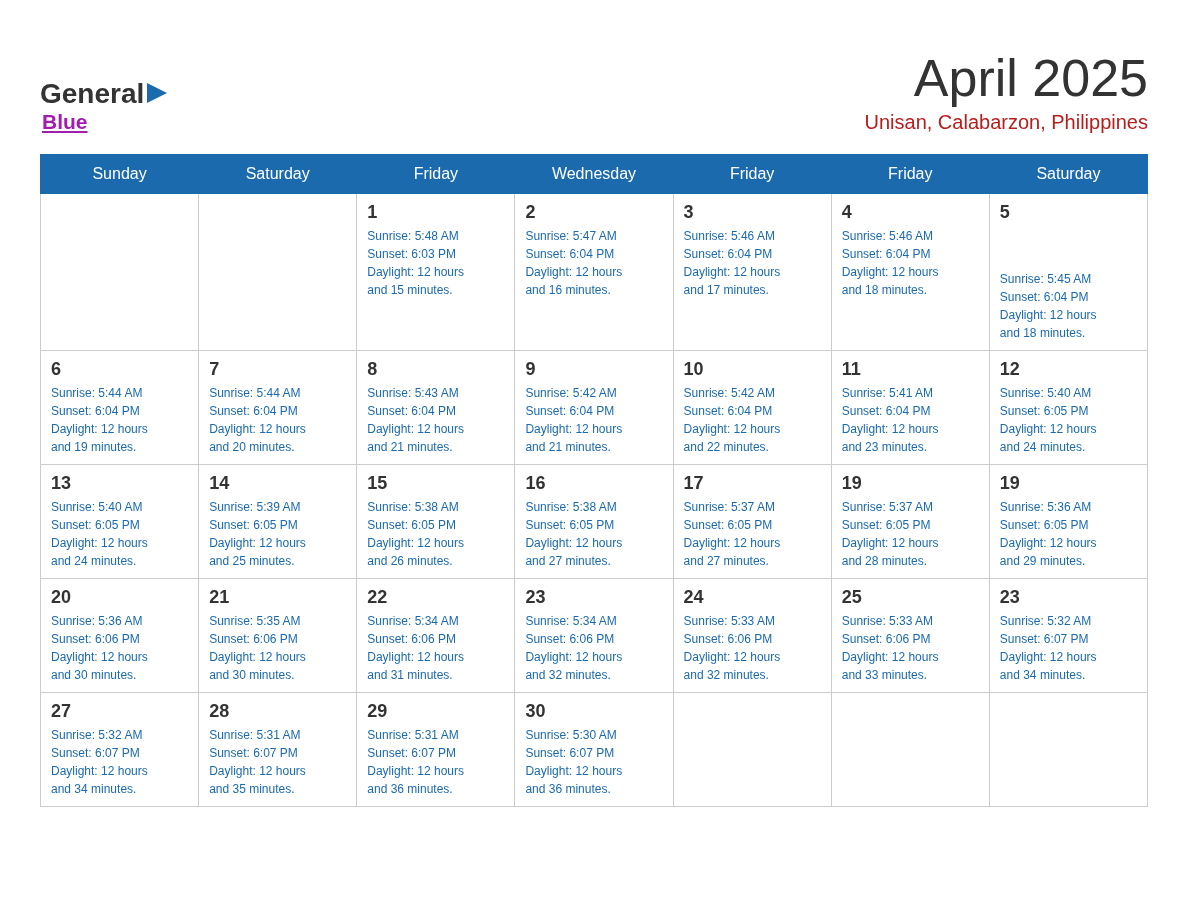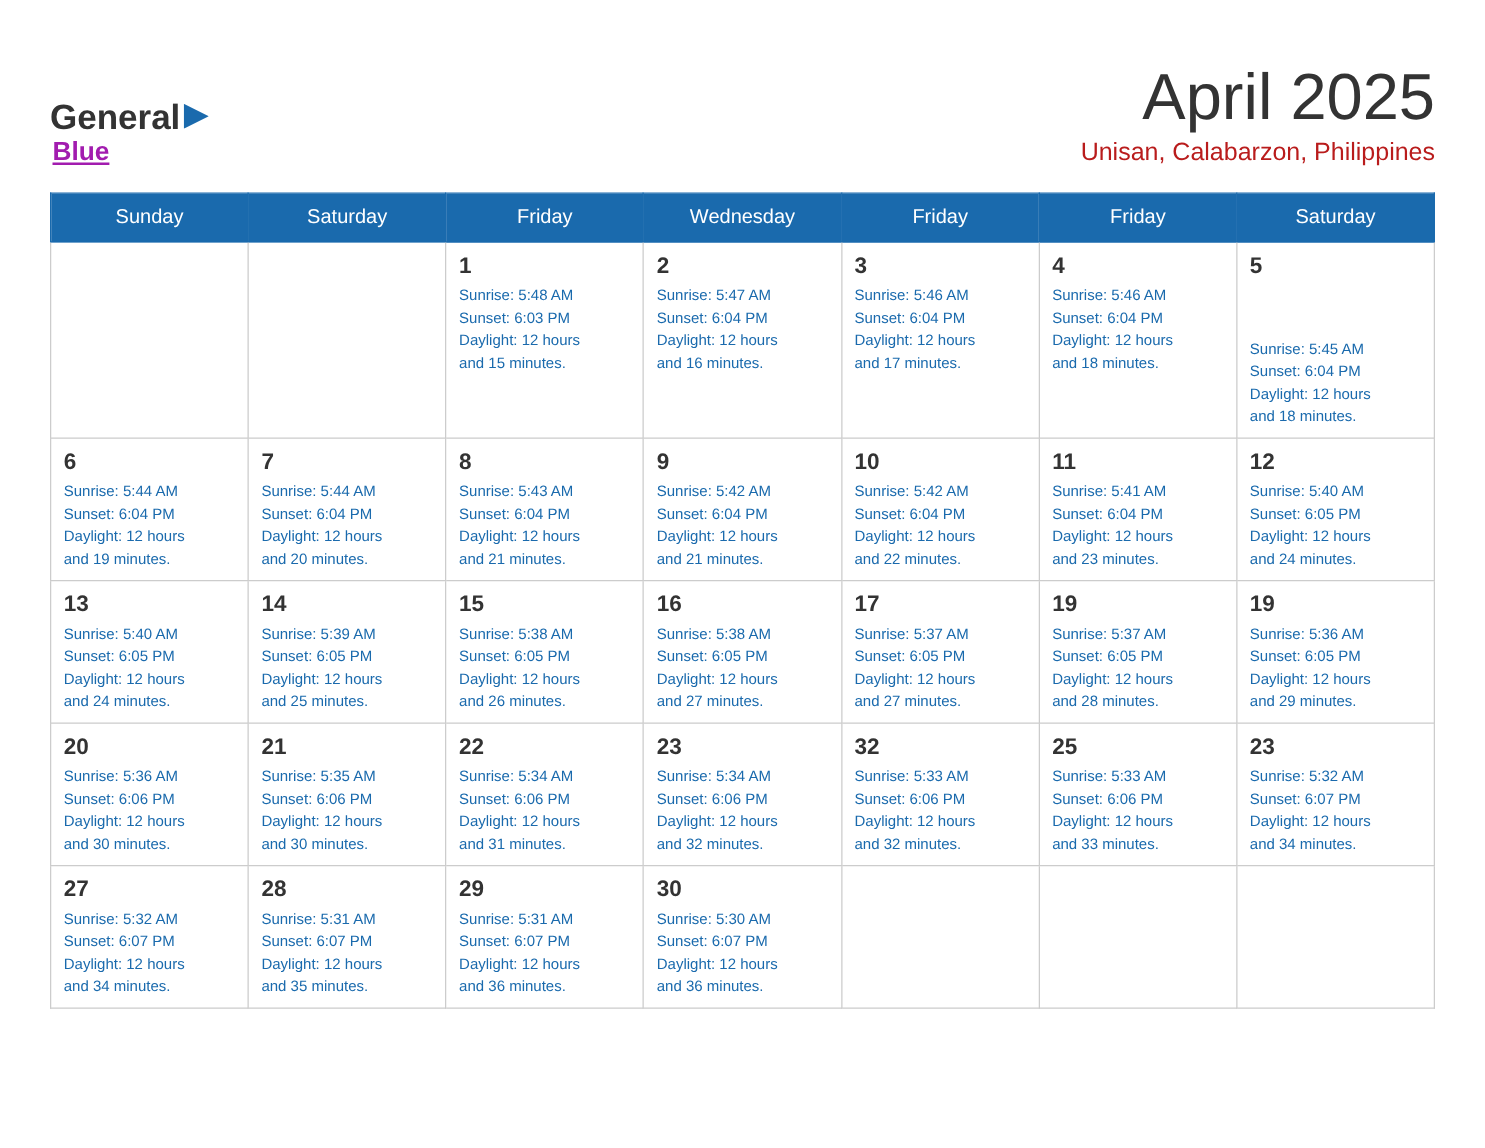--- a/index.html
+++ b/index.html
@@ -293,21 +293,21 @@
 and 31 minutes.</div>
         </td>
         <td>
           <span class="day-number">23</span>
           <div class="day-info" style="white-space: pre-line;">Sunrise: 5:34 AM
 Sunset: 6:06 PM
 Daylight: 12 hours
 and 32 minutes.</div>
         </td>
         <td>
-          <span class="day-number">32</span>
+          <span class="day-number">24</span>
           <div class="day-info" style="white-space: pre-line;">Sunrise: 5:33 AM
 Sunset: 6:06 PM
 Daylight: 12 hours
 and 32 minutes.</div>
         </td>
         <td>
           <span class="day-number">25</span>
           <div class="day-info" style="white-space: pre-line;">Sunrise: 5:33 AM
 Sunset: 6:06 PM
 Daylight: 12 hours

